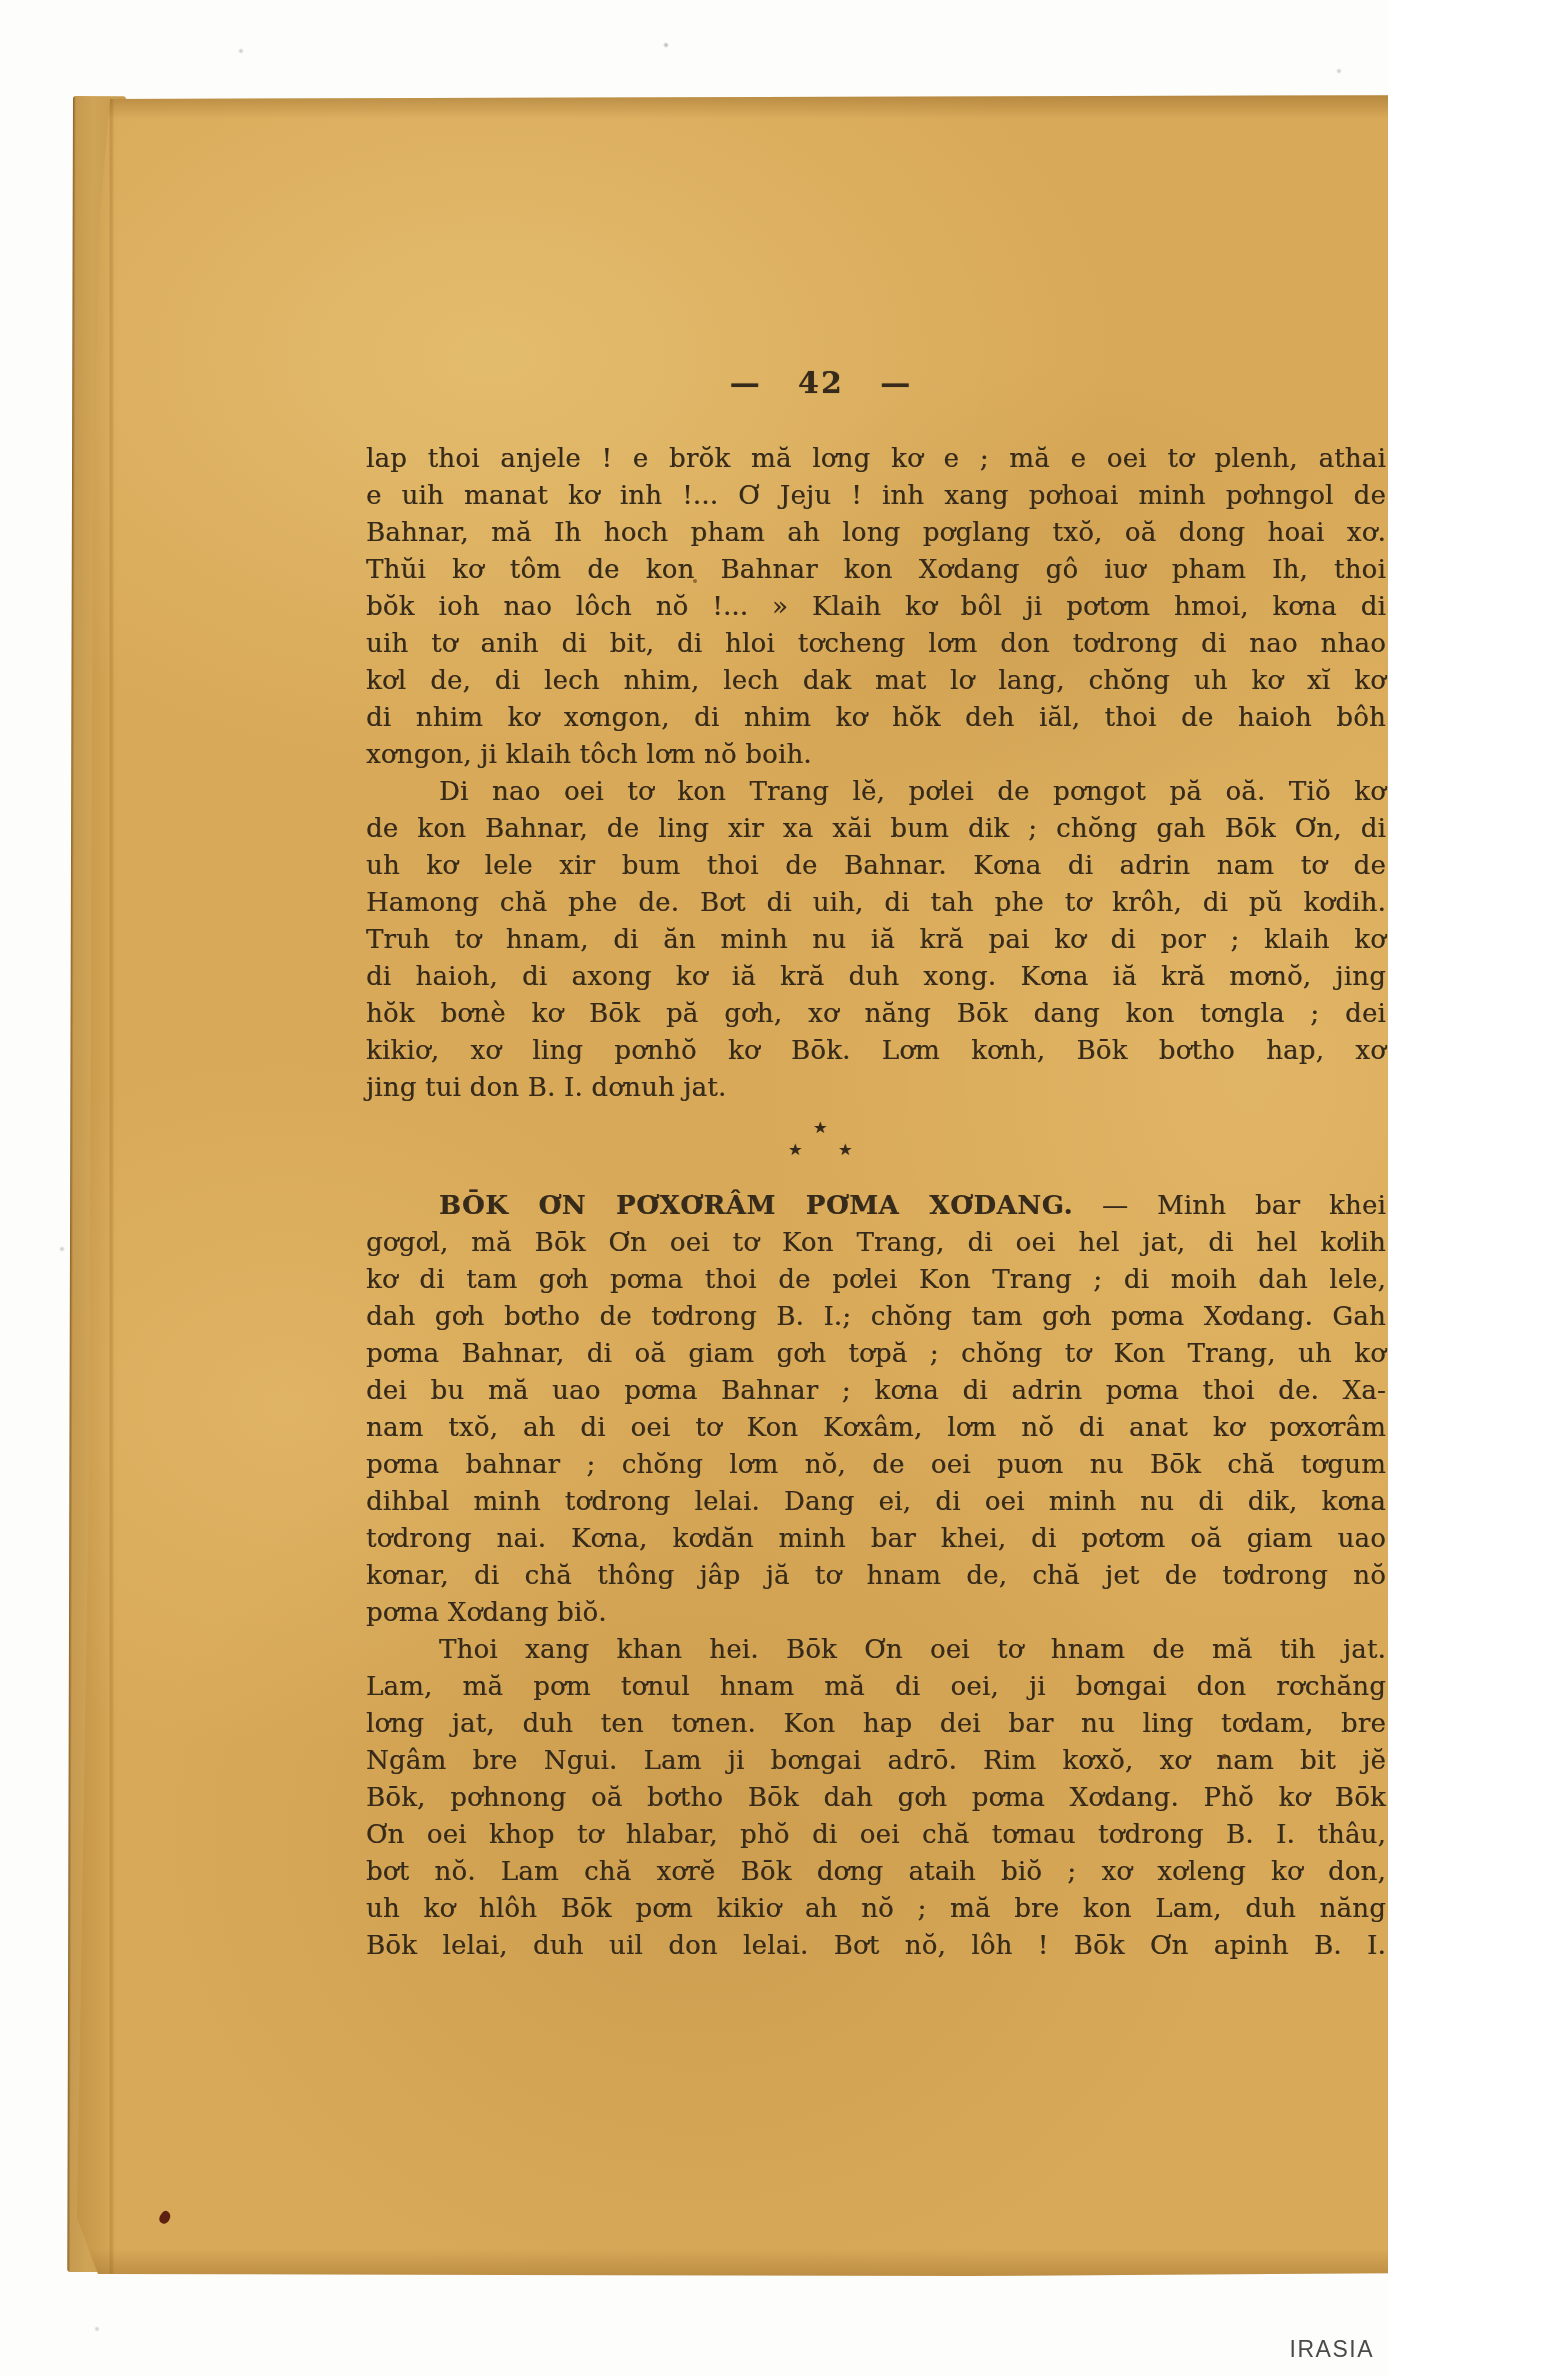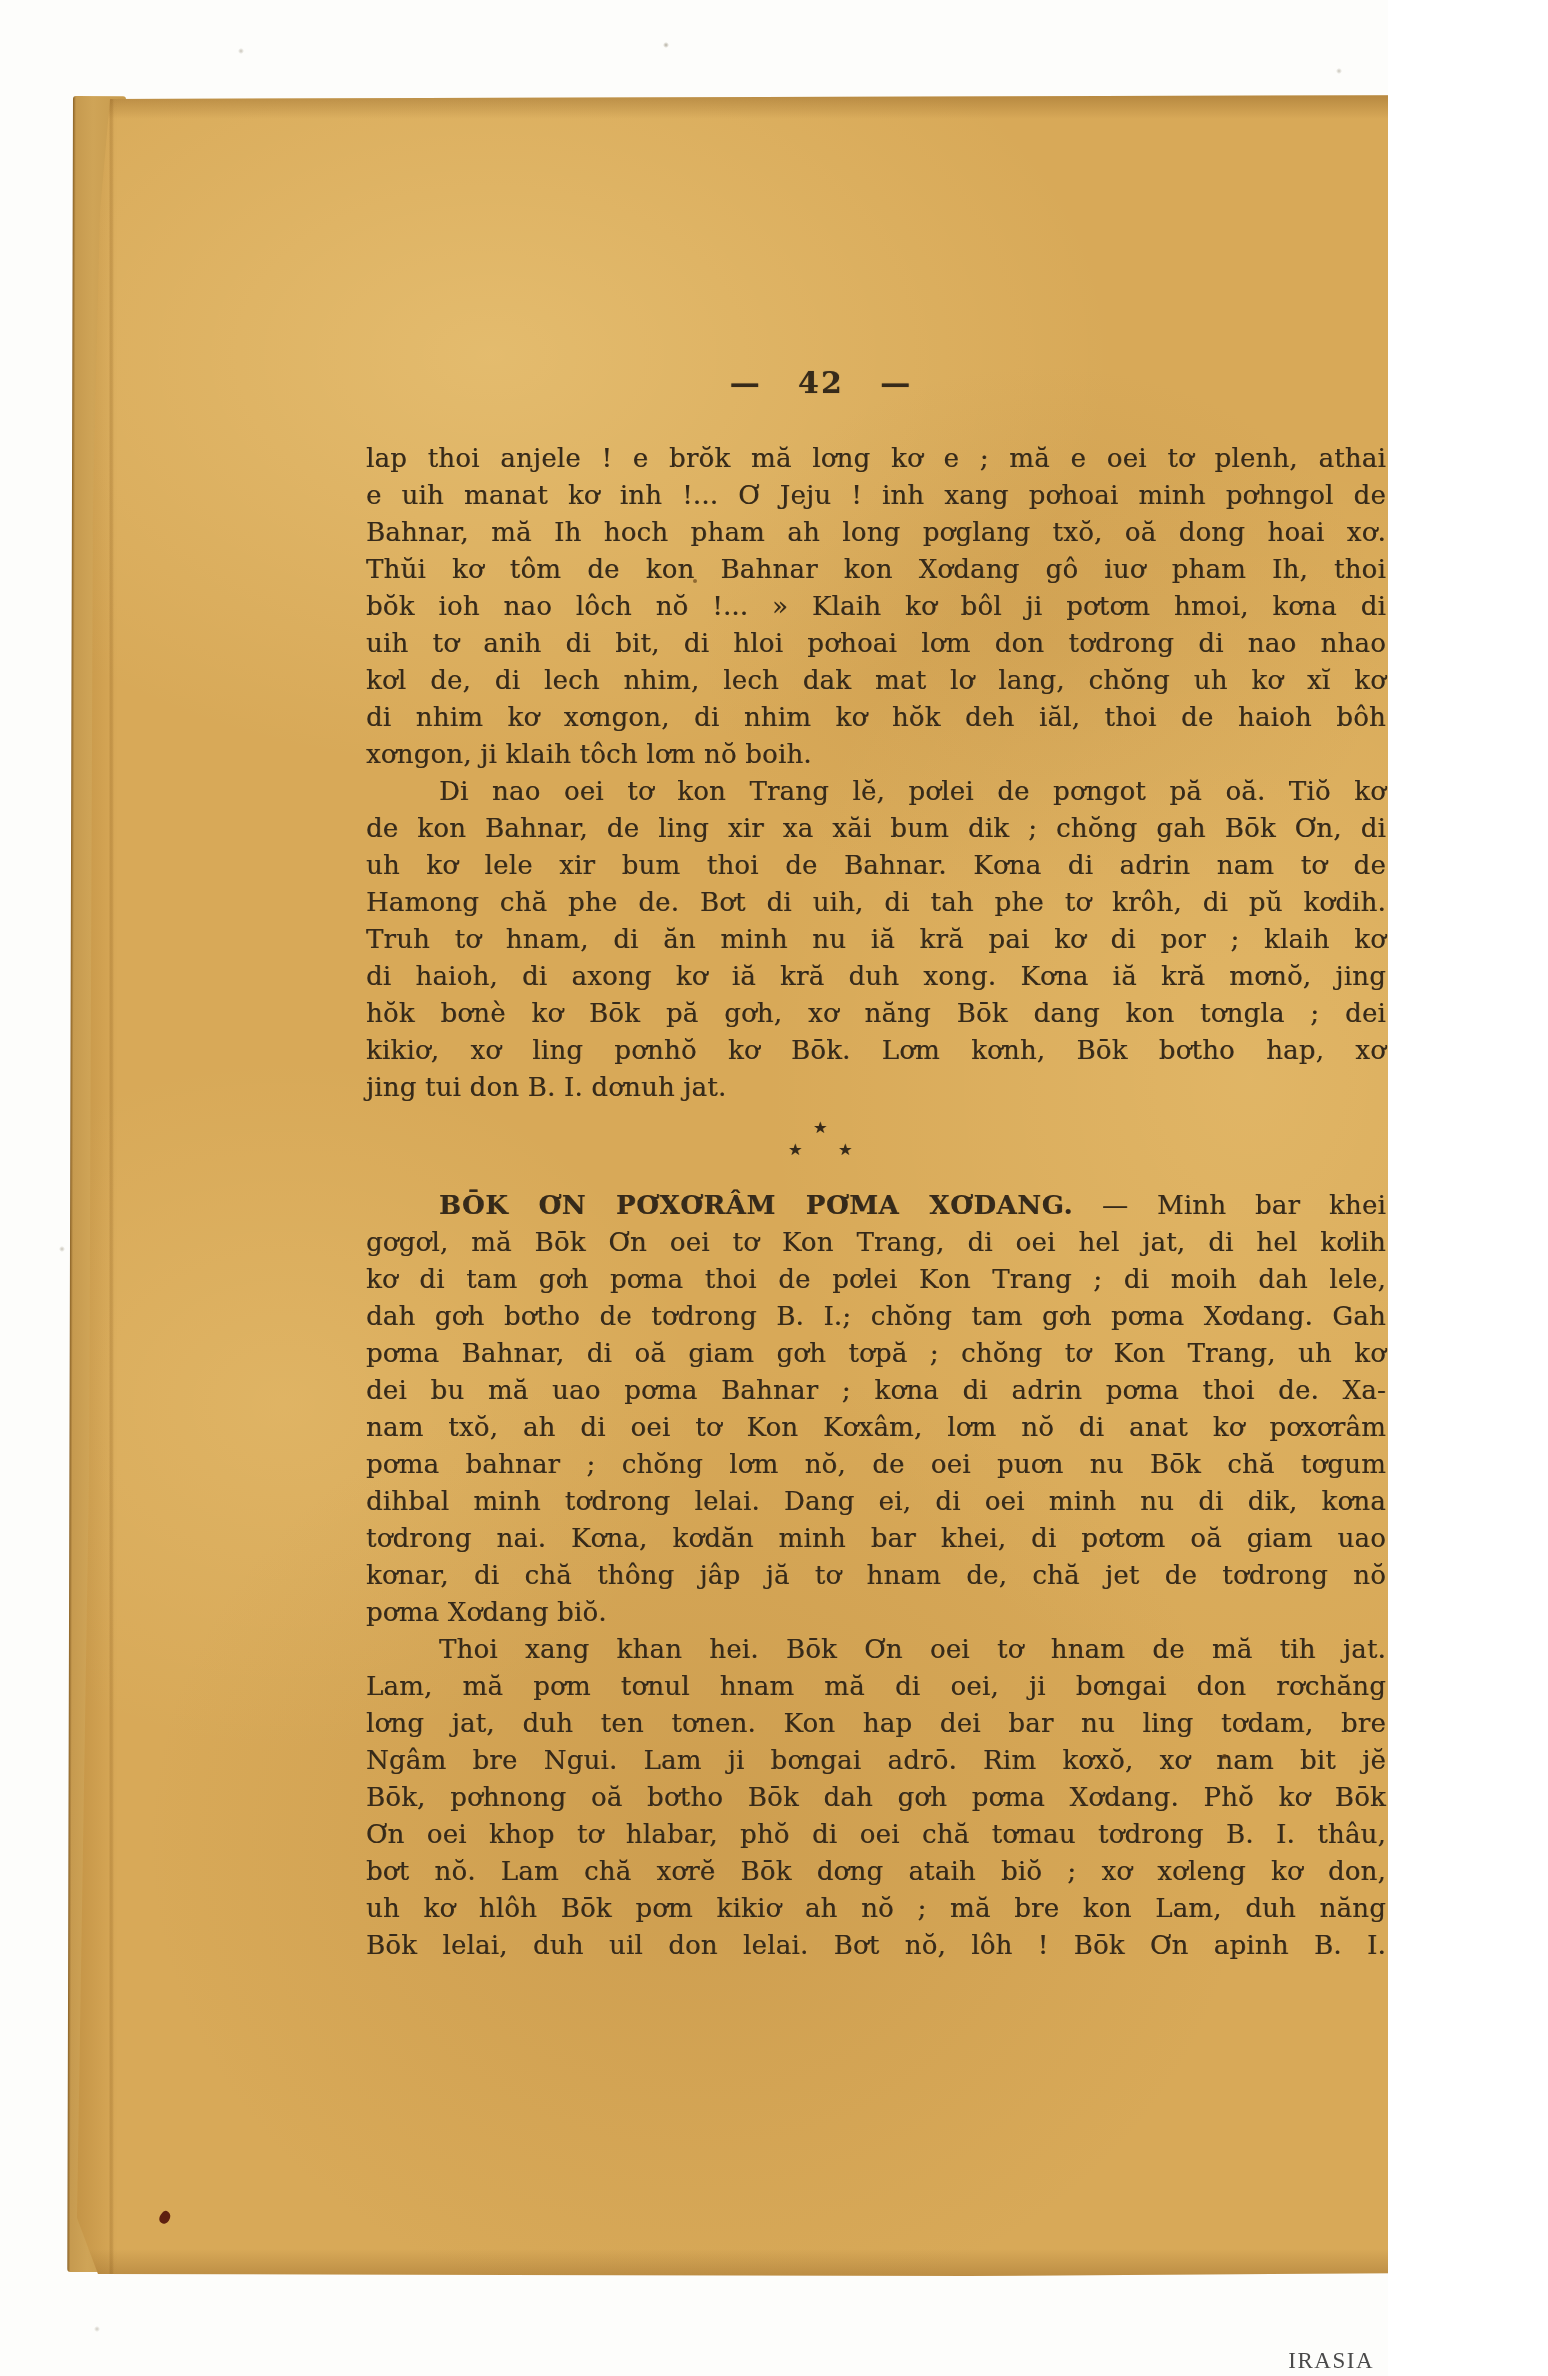--- a/index.html
+++ b/index.html
@@ -81,40 +81,40 @@
   .sep{position:relative;height:81px;}
   .sep .star{position:absolute;font-size:16px;color:var(--ink,#362a1a);line-height:16px;}
   .sep .star1{left:447px;top:14px;}
   .sep .star2{left:422px;top:36px;}
   .sep .star3{left:472px;top:36px;}
   .speck{position:absolute;}
   .speck.s1{left:84px;top:2118px;width:10px;height:13px;background:#5e2010;border-radius:40% 60% 50% 50%;transform:rotate(35deg);}
   .speck.s2{left:1146px;top:1661px;width:5px;height:5px;background:rgba(90,58,18,.8);border-radius:50%;}
   .speck.s3{left:617px;top:486px;width:4px;height:4px;background:rgba(90,58,18,.6);border-radius:50%;}
   .watermark{
-    position:absolute;right:14px;bottom:2px;z-index:5;
-    font-family:Liberation Serif, serif;
+    position:absolute;right:14px;bottom:13px;z-index:5;
+    font-family:Liberation Sans, sans-serif;
     font-size:23px;letter-spacing:1.5px;color:var(--wm,#4a4a4a);margin-top:48px;
   }
 </style>
 </head>
 <body>
 
 <div class="scan">
   <div class="sheet-under"></div>
 
   <div class="page-main">
     <div class="pagenum">— 42 —</div>
     <div class="textblock">
         <div class="line">lap thoi anjele ! e brŏk mă lơng kơ e ; mă e oei tơ plenh, athai</div>
         <div class="line">e uih manat kơ inh !... Ơ Jeju ! inh xang pơhoai minh pơhngol de</div>
         <div class="line">Bahnar, mă Ih hoch pham ah long pơglang txŏ, oă dong hoai xơ.</div>
         <div class="line">Thŭi kơ tôm de kon Bahnar kon Xơdang gô iuơ pham Ih, thoi</div>
         <div class="line">bŏk ioh nao lôch nŏ !... » Klaih kơ bôl ji pơtơm hmoi, kơna di</div>
-        <div class="line">uih tơ anih di bit, di hloi pơhoai lơm don tơdrong di nao nhao</div>
+        <div class="line">uih tơ anih di bit, di hloi tơcheng lơm don tơdrong di nao nhao</div>
         <div class="line">kơl de, di lech nhim, lech dak mat lơ lang, chŏng uh kơ xĭ kơ</div>
         <div class="line">di nhim kơ xơngon, di nhim kơ hŏk deh iăl, thoi de haioh bôh</div>
         <div class="line last">xơngon, ji klaih tôch lơm nŏ boih.</div>
         <div class="line indent">Di nao oei tơ kon Trang lĕ, pơlei de pơngot pă oă. Tiŏ kơ</div>
         <div class="line">de kon Bahnar, de ling xir xa xăi bum dik ; chŏng gah Bōk Ơn, di</div>
         <div class="line">uh kơ lele xir bum thoi de Bahnar. Kơna di adrin nam tơ de</div>
         <div class="line">Hamong chă phe de. Bơt di uih, di tah phe tơ krôh, di pŭ kơdih.</div>
         <div class="line">Truh tơ hnam, di ăn minh nu iă kră pai kơ di por ; klaih kơ</div>
         <div class="line">di haioh, di axong kơ iă kră duh xong. Kơna iă kră mơnŏ, jing</div>
         <div class="line">hŏk bơnè kơ Bōk pă gơh, xơ năng Bōk dang kon tơngla ; dei</div>

